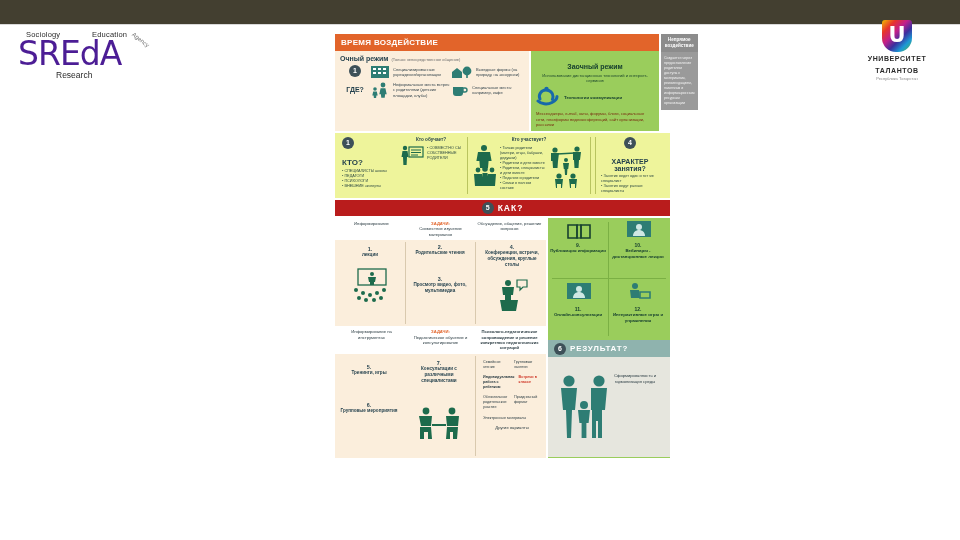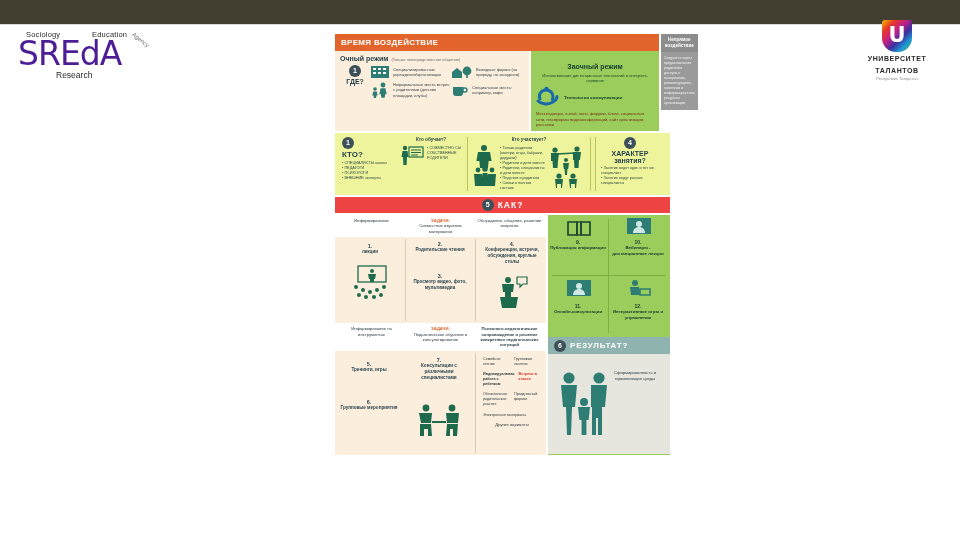--- a/index.html
+++ b/index.html
@@ -59,26 +59,26 @@
   .hdr-note{font-size:4px;color:#6c6c6c;}
   .mini{font-size:4.1px;line-height:5.2px;color:#37474F;}
   .mini-b{font-size:4.4px;line-height:5.4px;color:#1f3d4a;font-weight:bold;}
   .ico-cell{display:flex;align-items:center;gap:3px;margin-top:3px;}
 
   .row-kto{margin:2px 5px 0 5px;background:#EEF49B;display:flex;padding:4px 4px;}
   .kto-c{padding:0 3px;}
   .kto-sep{width:1px;background:#b9c45f;margin:0 2px;}
   .numdot{width:12px;height:12px;border-radius:50%;background:#3D5058;color:#fff;
     font-size:7px;line-height:12px;text-align:center;font-weight:bold;}
-  .bigq{font-size:8px;font-weight:bold;color:#1f3d4a;margin-top:1px;}
+  .bigq{font-size:8px;font-weight:bold;color:#1f3d4a;margin-top:9px;}
   .bullets{font-size:3.8px;line-height:5px;color:#2d4a43;margin-top:2px;}
   .bullets div:before{content:"• ";}
   .colhdr{font-size:4.6px;font-weight:bold;color:#1f3d4a;text-align:center;margin-bottom:2px;}
 
-  .row-kak{margin:2px 5px 0 5px;background:#ef4444;height:16px;
+  .row-kak{margin:2px 5px 0 5px;background:#b91c1c;height:16px;
     display:flex;align-items:center;justify-content:center;gap:4px;}
   .kak-txt{color:#fff;font-size:8.5px;font-weight:bold;letter-spacing:1px;}
 
   .row-how{display:flex;margin:2px 5px 0 5px;}
   .how-left{flex:1;background:#FBEEDC;}
   .how-right{width:122px;margin-left:2px;background:#9ACD5C;}
   .tasks-head{display:flex;background:#fff;padding:3px 2px;}
   .task-c{flex:1;text-align:center;font-size:4.2px;line-height:5.4px;color:#2b3c43;padding:0 2px;}
   .task-lbl{color:#E2642A;font-weight:bold;font-size:4.2px;}
   .items-grid{position:relative;height:86px;}

